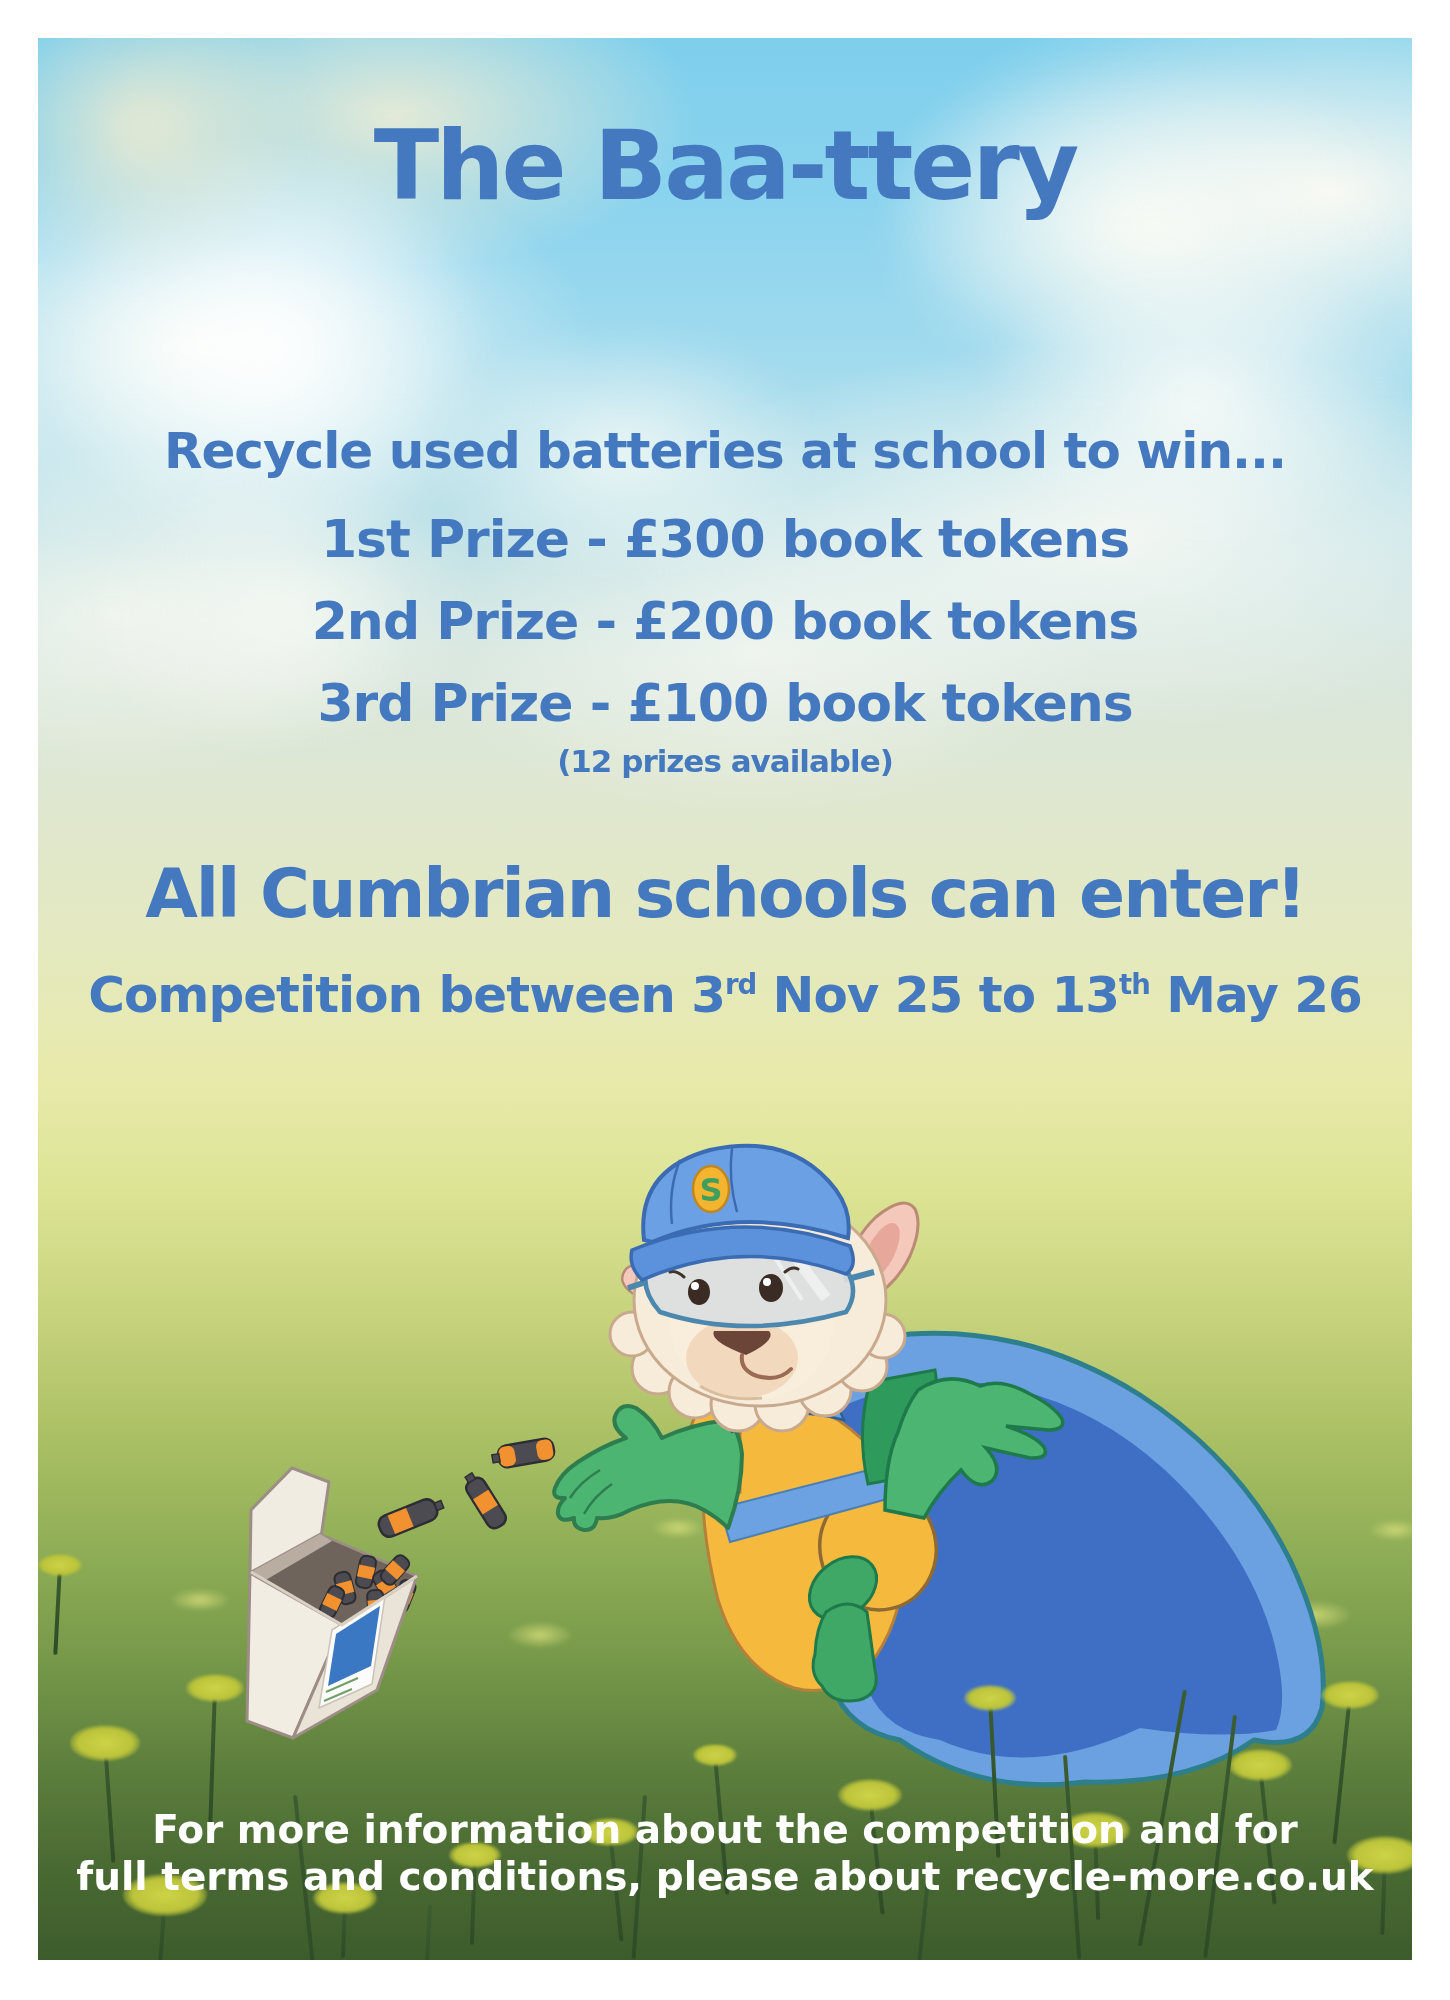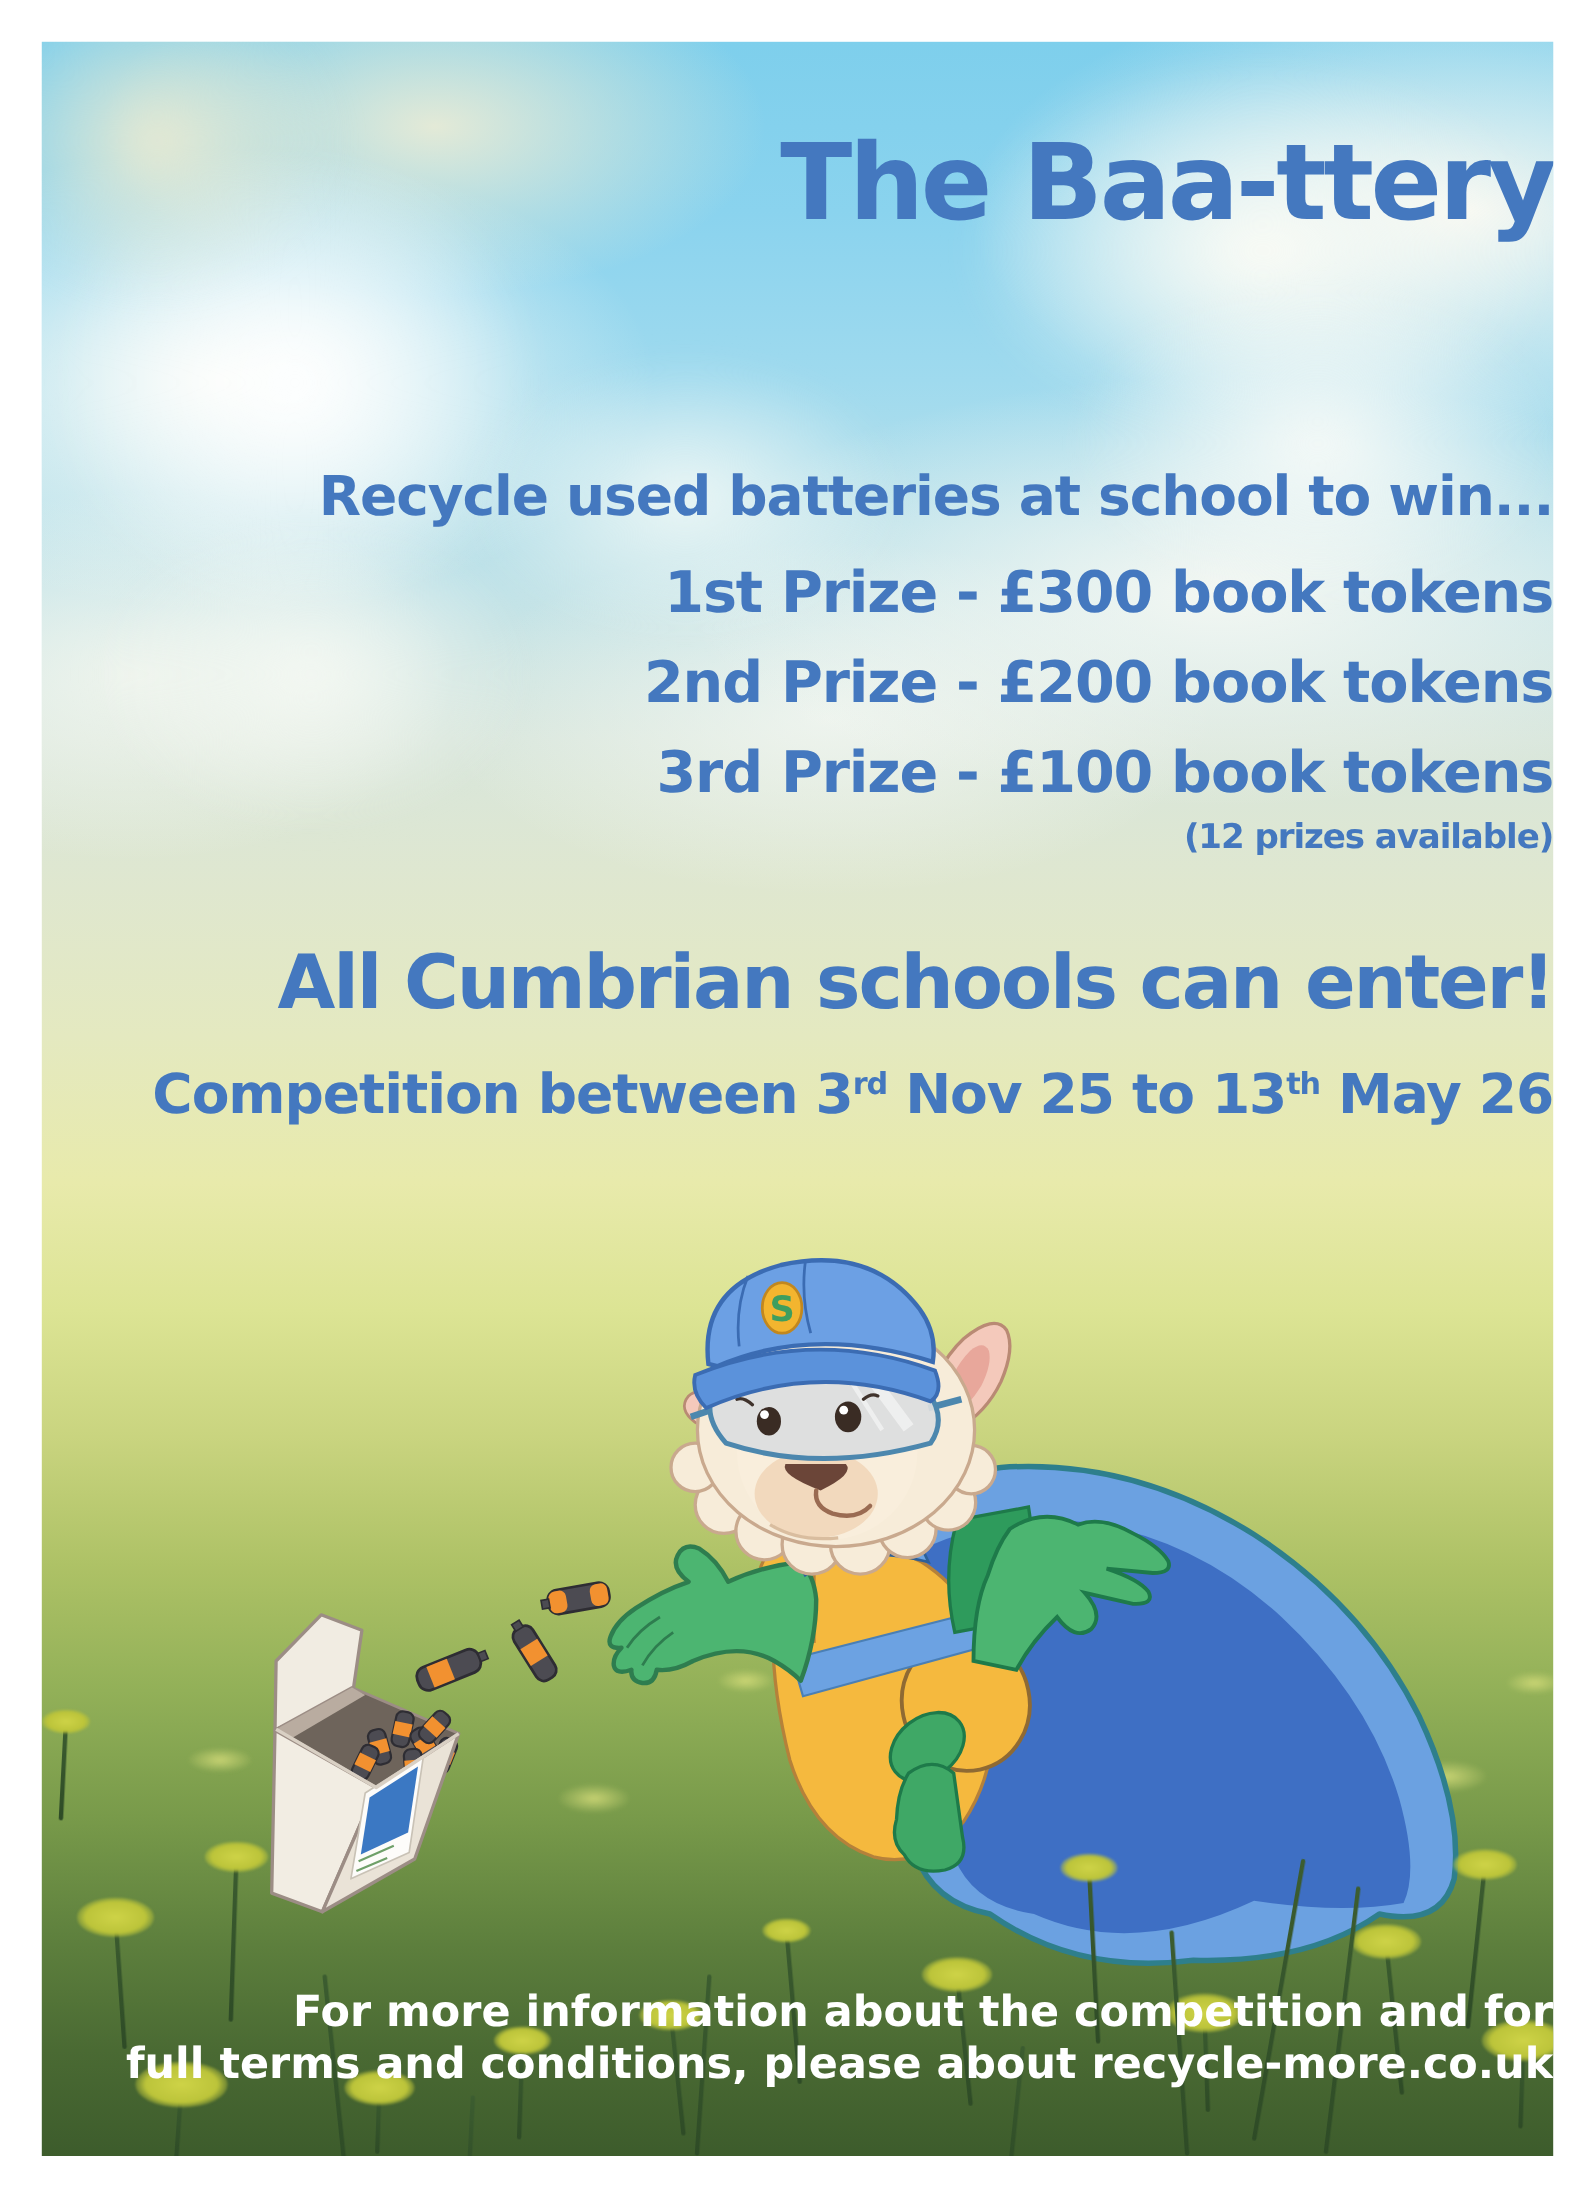--- a/index.html
+++ b/index.html
@@ -19,21 +19,21 @@
   }
   .cloud{position:absolute;border-radius:50%;filter:blur(16px);}
   .decor{position:absolute;left:0;top:0;width:100%;height:100%;}
   .z-mid{z-index:10}.z-illu{z-index:20}.z-front{z-index:25}.z-text{z-index:40}
   .flower{position:absolute;border-radius:50%;filter:blur(1px);
     background:radial-gradient(ellipse at center,#ced347 0%,#bcc43a 55%,rgba(188,196,58,0) 78%);}
   .dab{position:absolute;border-radius:50%;filter:blur(2px);opacity:.8;
     background:radial-gradient(ellipse at center,#d9df7c 0%,rgba(217,223,124,0) 75%);}
   .stem{position:absolute;width:4px;border-radius:2px;transform-origin:50% 0;
     background:linear-gradient(#3c5d30,#2e4b26);filter:blur(.4px);}
-  .txt{position:absolute;left:0;width:100%;text-align:right;color:#4478BF;font-weight:bold;}
+  .txt{position:absolute;left:0;width:100%;text-align:center;color:#4478BF;font-weight:bold;}
   .title{top:74px;font-size:96px;line-height:108px;letter-spacing:-3px;}
   .subtitle{top:352px;font-size:50px;letter-spacing:-1px;margin-top:32px;}
   .prizes{top:460px;font-size:52px;line-height:82px;letter-spacing:-1px;}
   .note{top:705px;font-size:31px;letter-spacing:-1px;}
   .headline{top:816px;font-size:68px;letter-spacing:-2px;}
   .dates{top:928px;font-size:50px;letter-spacing:-1px;}
   .dates sup{font-size:.55em;vertical-align:super;}
   .footer{top:1768px;font-size:39px;line-height:47px;color:#ffffff;letter-spacing:0;}
   svg text{font-family:"DejaVu Sans","Liberation Sans",sans-serif;}
 </style>

